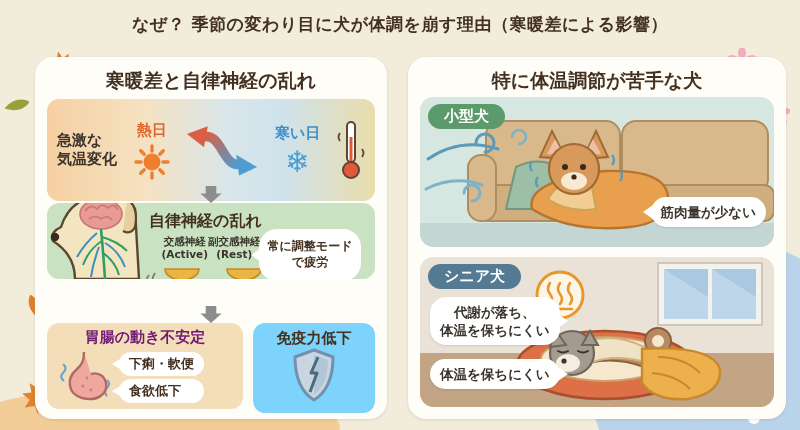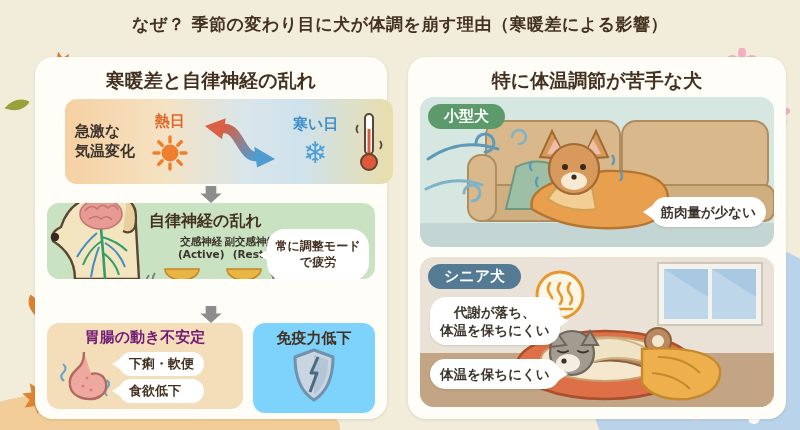--- a/index.html
+++ b/index.html
@@ -8,39 +8,39 @@
   .title { position:absolute; top:13px; left:0; right:0; text-align:center;
            font-size:17px; font-weight:bold; color:#43301f; letter-spacing:0.5px; }
   .panel { position:absolute; top:57px; height:362px; background:#fffdf8; border-radius:18px;
            box-shadow:0 1px 3px rgba(120,100,70,.18); }
   .panel-left  { left:35px;  width:352px; }
   .panel-right { left:408px; width:378px; }
   .panel-heading { position:absolute; top:11px; left:0; right:0; text-align:center;
                    font-size:19px; font-weight:bold; color:#43301f; }
 
   
-  .temp-box { position:absolute; left:12px; top:42px; width:328px; height:85px; border-radius:12px;
+  .temp-box { position:absolute; left:12px; top:42px; width:328px; height:102px; border-radius:12px;
               background:linear-gradient(90deg,#f6d0a2 0%,#f5e2c2 30%,#d9e6ea 55%,#cfe2ec 72%,#e9ddab 100%);
-              display:flex; align-items:center; justify-content:space-between; padding:12px 10px;margin-left:18px; }
+              display:flex; align-items:center; justify-content:space-between; padding:12px 10px; }
   .temp-label { font-size:15px; font-weight:bold; color:#3b342c; white-space:pre-line; line-height:1.3; }
   .temp-col { display:flex; flex-direction:column; align-items:center; gap:4px; }
   .hot-label  { font-size:15px; font-weight:bold; color:#e0662a; }
   .cold-label { font-size:15px; font-weight:bold; color:#3c8fc9; }
   .snowflake { font-size:30px; line-height:30px; color:#4a9fd4; }
   .down-arrow { position:absolute; left:50%; transform:translateX(-50%); }
   .arrow1 { top:129px; } .arrow2 { top:249px; }
 
   .nerve-box { position:absolute; left:12px; top:146px; width:328px; height:76px; border-radius:12px;
                background:#c9e2c1; overflow:hidden; }
   .nerve-dog { position:absolute; left:0; bottom:0; }
   .nerve-title { position:absolute; left:102px; top:8px; font-size:16px; font-weight:bold; color:#43301f; }
-  .nerve-labels { position:absolute; left:98px; top:32px; width:132px; display:flex; justify-content:flex-end; }
+  .nerve-labels { position:absolute; left:98px; top:32px; width:132px; display:flex; justify-content:center; }
   .nerve-col { font-size:10.5px; font-weight:bold; color:#3b342c; text-align:center; line-height:1.25; }
   .nerve-scale { position:absolute; left:96px; top:62px; }
-  .nerve-bubble { position:absolute; right:6px; top:26px; width:102px; height:52px; background:#fff;
+  .nerve-bubble { position:absolute; right:14px; top:26px; width:102px; height:52px; background:#fff;
                   border-radius:18px; display:flex; align-items:center; justify-content:center; text-align:center;
                   font-size:12px; font-weight:bold; color:#43301f; padding:4px 8px; line-height:1.3; }
   .tail-left::after { content:""; position:absolute; left:-8px; top:50%; margin-top:-7px;
                       border:7px solid transparent; border-right:10px solid #fff; border-left:0; }
   .tail-right::after { content:""; position:absolute; right:-8px; top:50%; margin-top:-7px;
                        border:7px solid transparent; border-left:10px solid #fff; border-right:0; }
 
   .gi-box { position:absolute; left:12px; top:266px; width:196px; height:86px; border-radius:12px; background:#f4deba; }
   .gi-title { text-align:center; font-size:15px; font-weight:bold; color:#701a75; margin-top:5px; }
   .gi-body { display:flex; align-items:center; padding:2px 6px 0 10px; gap:4px; }

